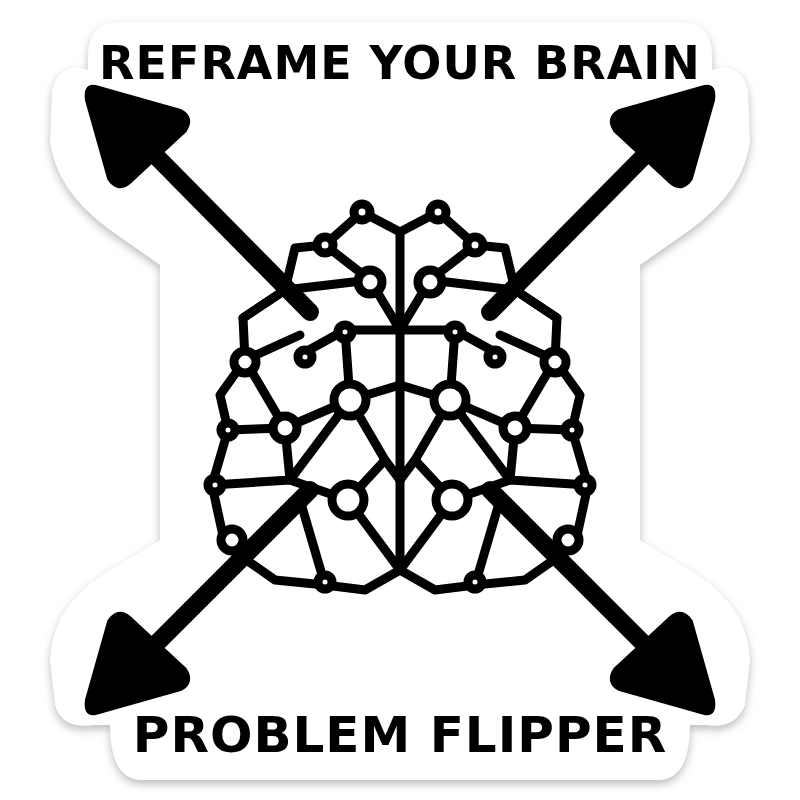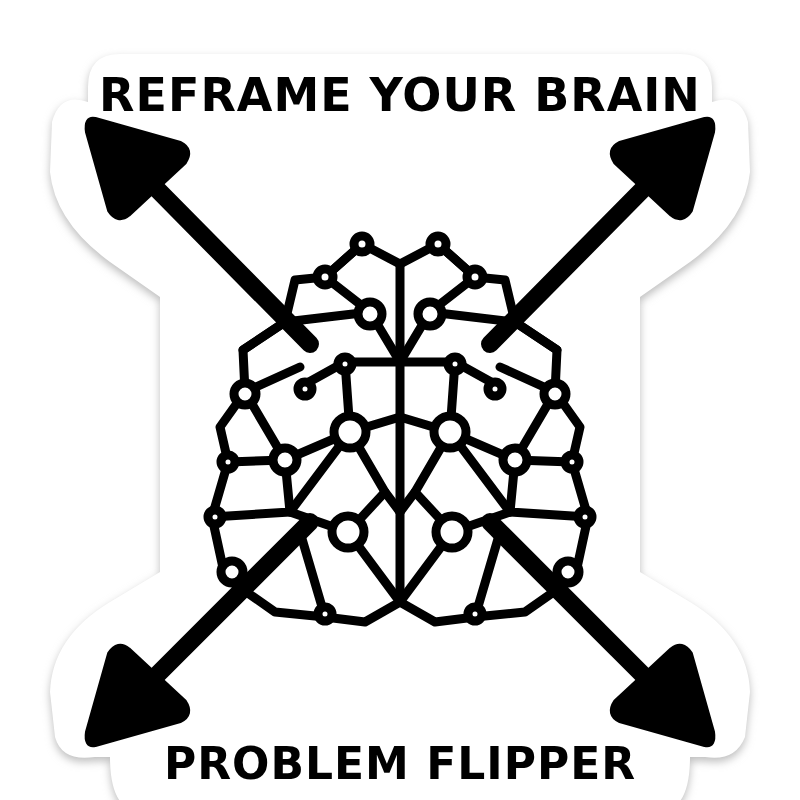--- a/index.html
+++ b/index.html
@@ -1,24 +1,24 @@
 <!DOCTYPE html>
 <html><head>
 <meta charset="utf-8">
 <style>
   html, body { margin: 0; padding: 0; background: #ffffff; }
   body { width: 800px; height: 800px; position: relative; overflow: hidden; }
-  .sticker { position: absolute; left: 0; top: 0; width: 800px; height: 690px; margin-top: 32px; }
+  .sticker { position: absolute; left: 0; top: 0; width: 800px; height: 690px; }
   .title {
     position: absolute; left: 0; width: 800px; text-align: center;
     font-family: "DejaVu Sans", sans-serif; font-weight: bold;
     color: #000; letter-spacing: 1px;
   }
   .title-top { top: 36px; font-size: 46px; }
-  .title-bottom { top: 706px; font-size: 44px; }
+  .title-bottom { top: 706px; font-size: 50px; }
 </style>
 </head>
 <body>
 
 <div class="sticker">
   <svg width="800" height="800" viewBox="0 0 800 800">
     <defs>
       <filter id="sh" x="-10%" y="-10%" width="120%" height="120%">
         <feGaussianBlur stdDeviation="4"></feGaussianBlur>
       </filter>

